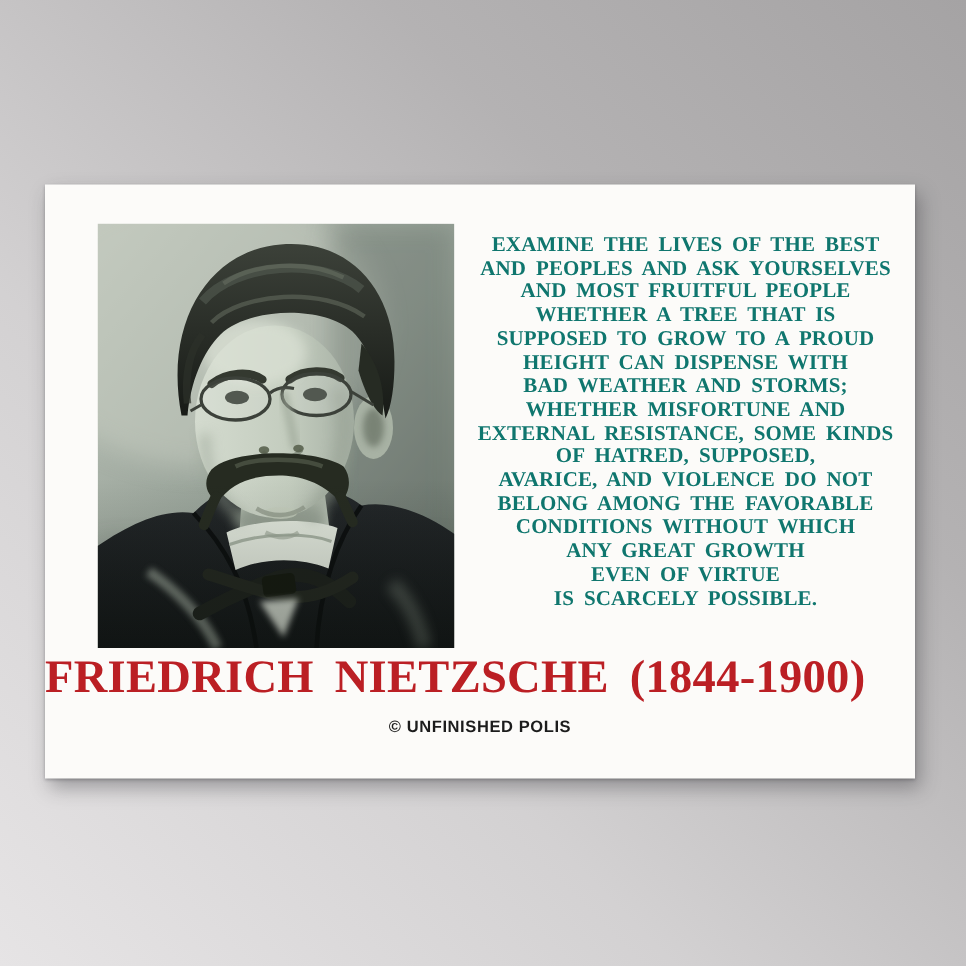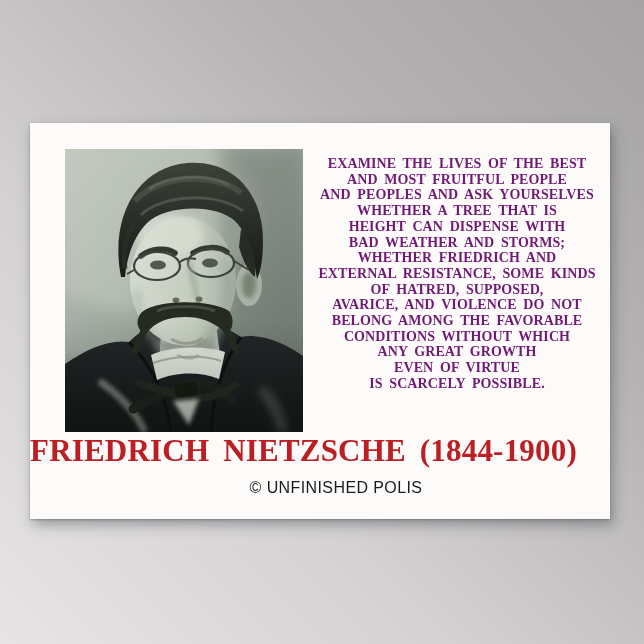--- a/index.html
+++ b/index.html
@@ -32,44 +32,44 @@
   .quote {
     position: absolute;
     left: 278px; top: 33px;
     width: 298px;
     text-align: center;
     font-weight: bold;
     font-size: 14px;
     line-height: 15.7px;
     letter-spacing: 0.1px;
     word-spacing: 3px;
-    color: #701a75;
+    color: #0f766e;
     transform: scaleY(1.0);
   }
   .title {
     position: absolute;
     left: 0; top: 309px;
     width: 100%;
     text-align: left;
     font-weight: bold;
     font-size: 31px;
     line-height: 37px;
     letter-spacing: 0.2px;
     word-spacing: 6px;
     color: var(--accent-color);
     white-space: nowrap;
   }
   .credit {
     position: absolute;
-    left: 16px; top: 356px;
+    left: 0; top: 356px;
     width: 100%;
     text-align: center;
     font-family: "Liberation Sans", sans-serif;
-    font-weight: normal;
-    font-size: 16px;
+    font-weight: bold;
+    font-size: 11px;
     letter-spacing: 0.4px;
     color: #1c1c1c;
   }
 </style>
 </head>
 <body>
 
 <div class="stage">
   <div class="poster">
 
@@ -168,26 +168,27 @@
         <ellipse cx="122" cy="193" rx="11" ry="4" fill="#c3ccbc" opacity="0.8"></ellipse>
         <path d="M106,190 C116,196 128,196 138,189" stroke="#8a9384" stroke-width="3" fill="none" opacity="0.7"></path>
         <path d="M112,206 C120,210 128,210 134,206" stroke="#97a192" stroke-width="3" fill="none" opacity="0.6"></path>
 
         <rect width="238" height="283" fill="url(#vign)"></rect>
       </svg>
     </div>
 
     <div class="quote">
       <div>EXAMINE THE LIVES OF THE BEST</div>
+      <div>AND PEOPLES AND ASK YOURSELVES</div>
       <div>AND MOST FRUITFUL PEOPLE</div>
-      <div>AND PEOPLES AND ASK YOURSELVES</div>
       <div>WHETHER A TREE THAT IS</div>
+      <div>SUPPOSED TO GROW TO A PROUD</div>
       <div>HEIGHT CAN DISPENSE WITH</div>
       <div>BAD WEATHER AND STORMS;</div>
-      <div>WHETHER FRIEDRICH AND</div>
+      <div>WHETHER MISFORTUNE AND</div>
       <div>EXTERNAL RESISTANCE, SOME KINDS</div>
       <div>OF HATRED, SUPPOSED,</div>
       <div>AVARICE, AND VIOLENCE DO NOT</div>
       <div>BELONG AMONG THE FAVORABLE</div>
       <div>CONDITIONS WITHOUT WHICH</div>
       <div>ANY GREAT GROWTH</div>
       <div>EVEN OF VIRTUE</div>
       <div>IS SCARCELY POSSIBLE.</div>
     </div>
 

